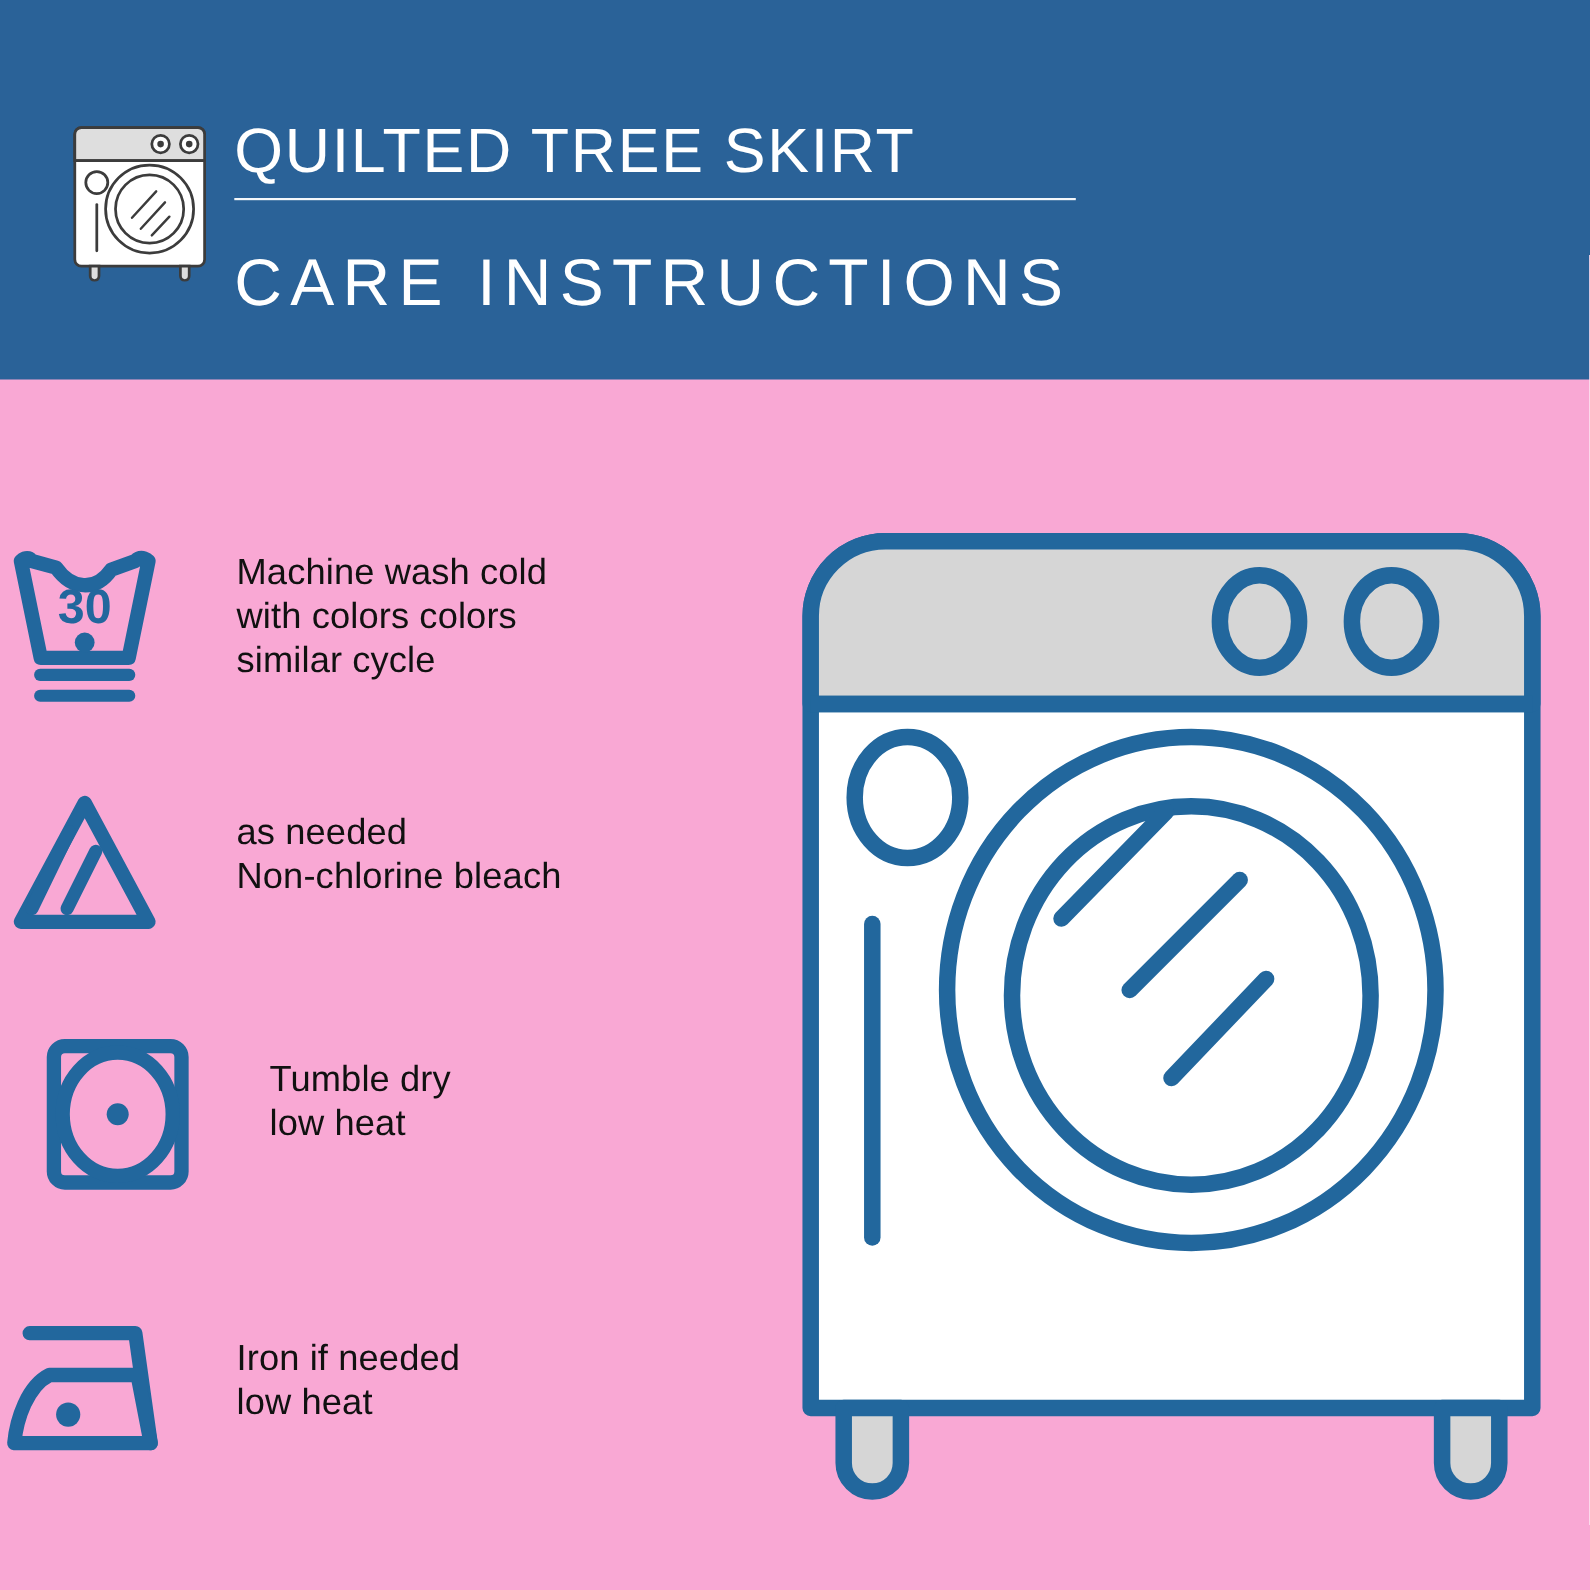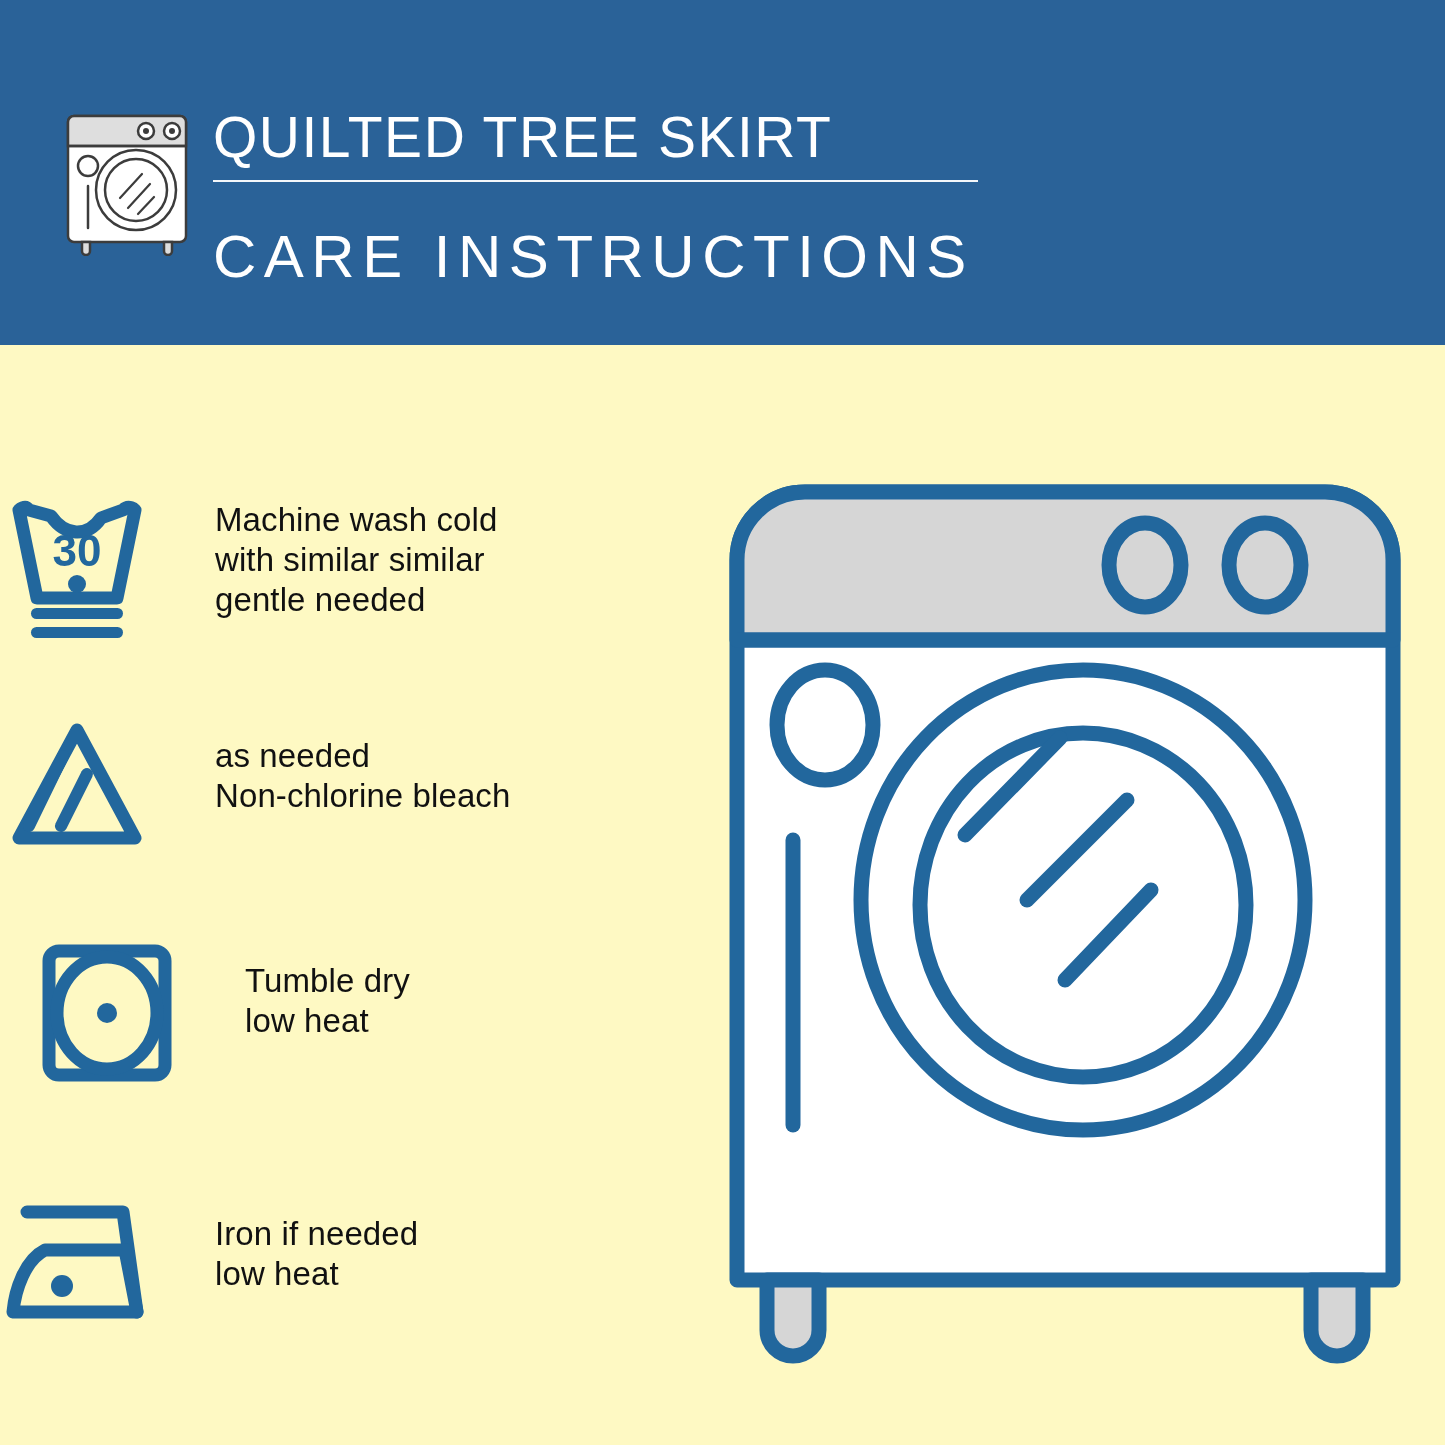--- a/index.html
+++ b/index.html
@@ -7,21 +7,21 @@
     padding: 0;
     background: #ffffff;
   }
   body {
     font-family: "Liberation Sans", sans-serif;
   }
   #page {
     position: relative;
     width: 1445px;
     height: 1445px;
-    background: #fef9c3;
+    background: #f9a8d4;
     overflow: hidden;
   }
 
   
   #header-band {
     position: absolute;
     left: 0;
     top: 0;
     width: 1445px;
     height: 345px;
@@ -179,22 +179,22 @@
           <text x="72" y="70" font-family="'Liberation Sans', sans-serif" font-size="44" font-weight="bold" fill="#22679d" text-anchor="middle">30</text>
 
           <circle cx="72" cy="88" r="9" fill="#22679d"></circle>
 
           <rect x="26" y="112" width="92" height="11" rx="5.5" fill="#22679d"></rect>
           <rect x="26" y="131" width="92" height="11" rx="5.5" fill="#22679d"></rect>
         </svg>
       </div>
       <div class="care-text">
         <span class="ln">Machine wash cold</span>
-        <span class="ln">with similar similar</span>
-        <span class="ln">gentle needed</span>
+        <span class="ln">with colors colors</span>
+        <span class="ln">similar cycle</span>
       </div>
     </div>
 
     <div class="care-row" id="row-1">
       <div class="care-icon">
         <svg width="165" height="148" viewBox="0 0 165 148" xmlns="http://www.w3.org/2000/svg">
 
           <path d="M72 14 L130 122 L14 122 Z" fill="none" stroke="#22679d" stroke-width="13" stroke-linejoin="round"></path>
 
           <line x1="58" y1="40" x2="24" y2="110" stroke="#22679d" stroke-width="12" stroke-linecap="round"></line>

